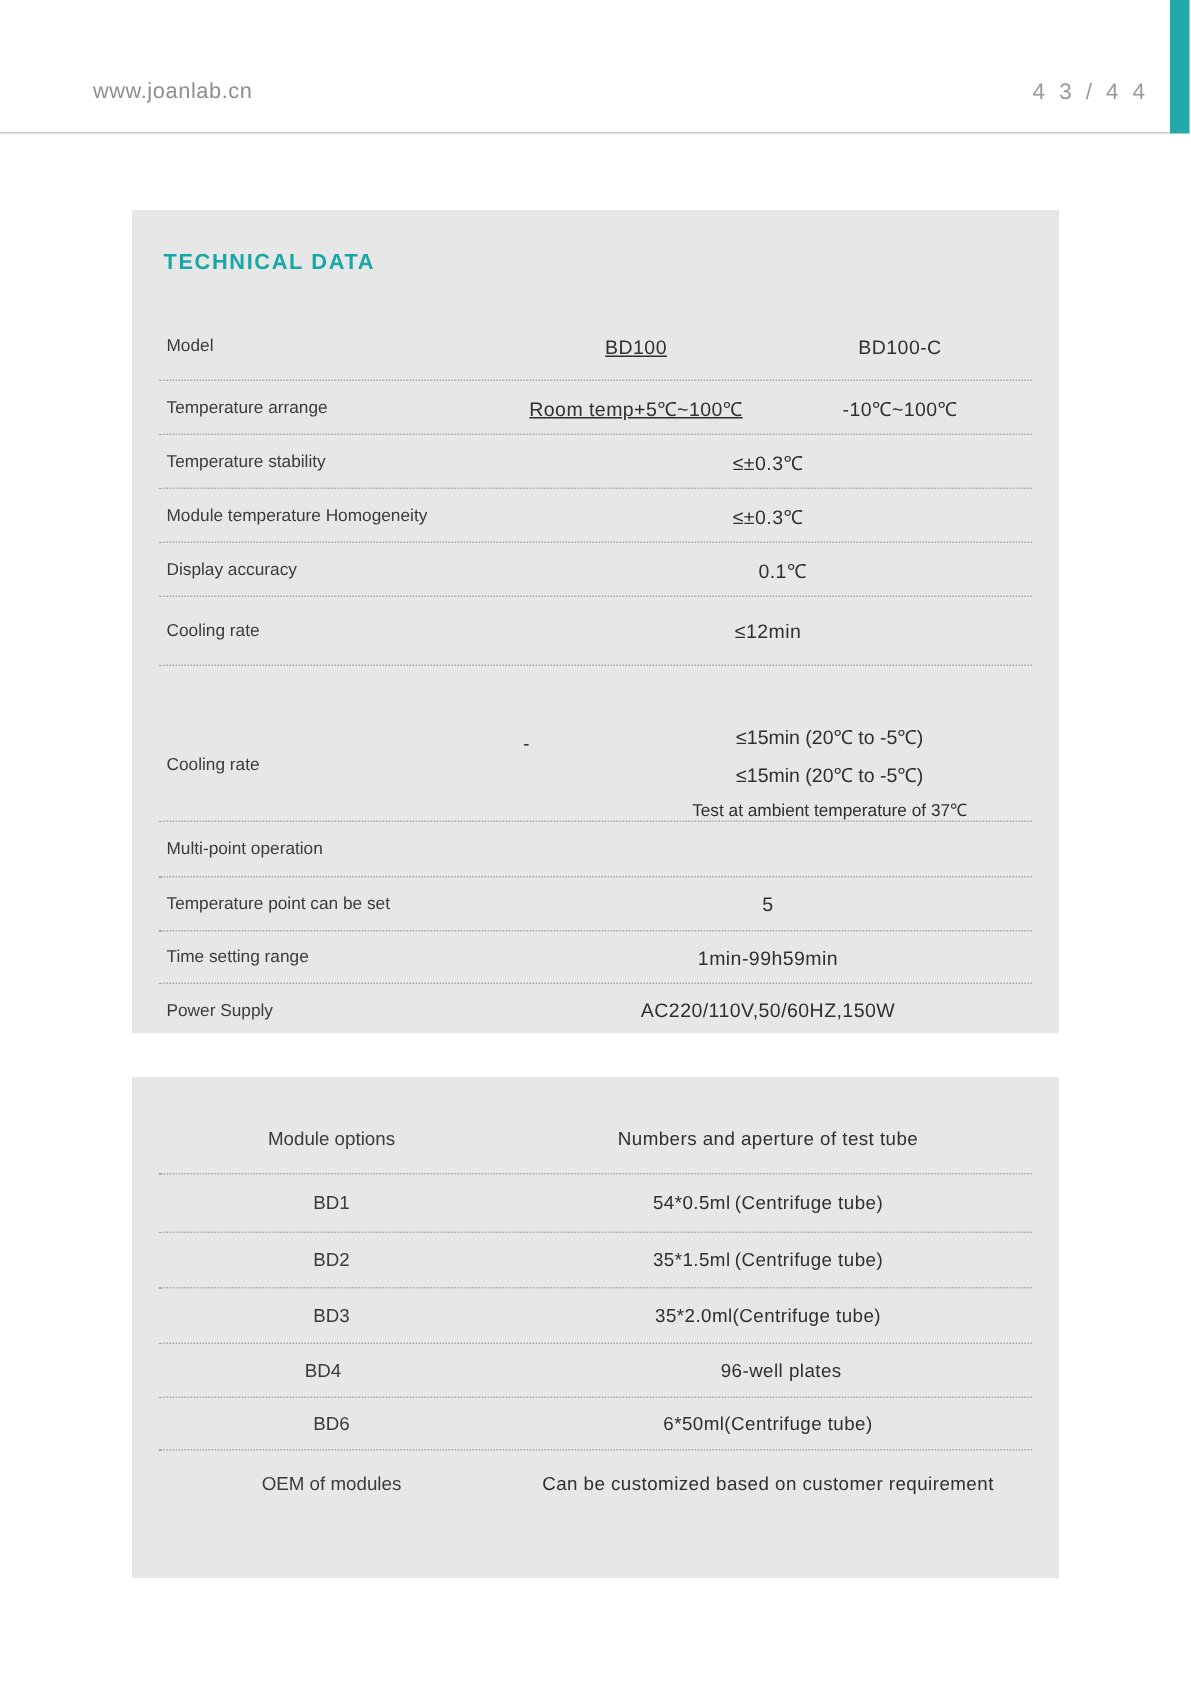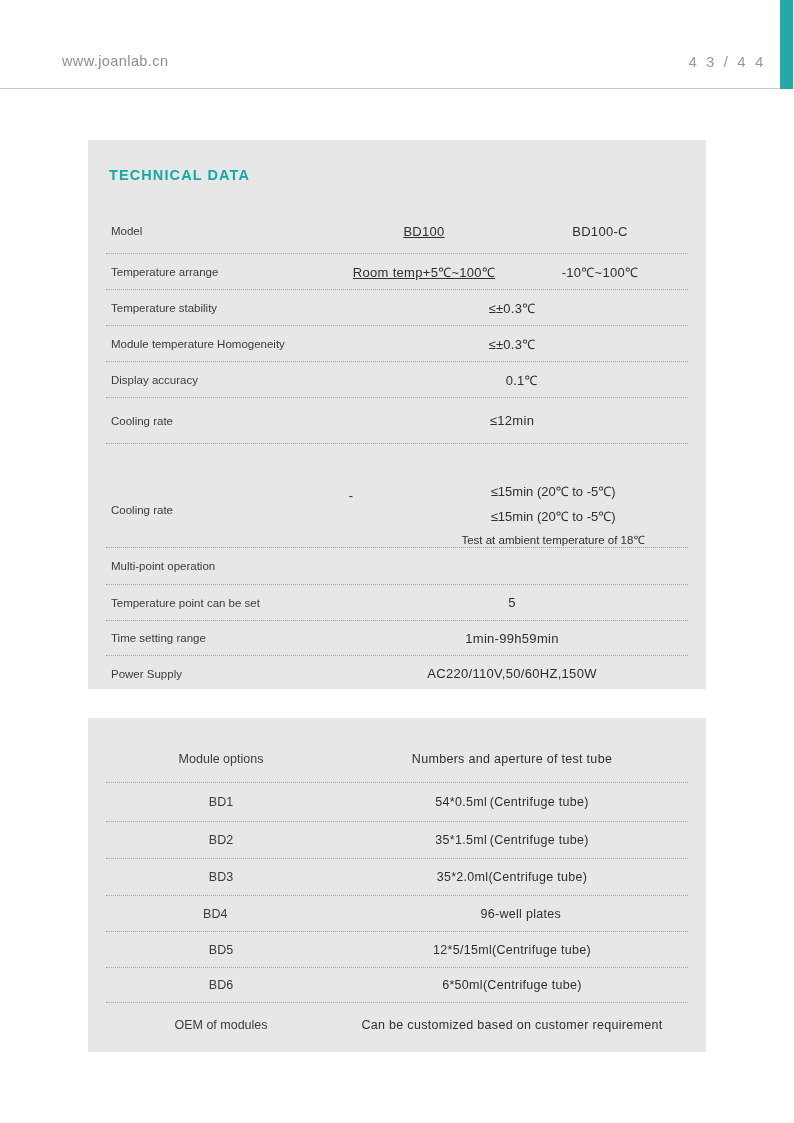--- a/index.html
+++ b/index.html
@@ -214,21 +214,21 @@
 
     <div class="row divider" style="height:104px;">
       <div class="cooling-label-wrap">
         <div class="cell-label" style="width:auto;padding-left:0;margin-top:29px;">Cooling rate</div>
       </div>
       <div class="cooling-dash">-</div>
       <div class="cooling-right">
         <div class="cooling-stack">
           <div class="line">≤15min (20℃ to -5℃)</div>
           <div class="line">≤15min (20℃ to -5℃)</div>
-          <div class="line note">Test at ambient temperature of 18℃</div>
+          <div class="line note">Test at ambient temperature of 37℃</div>
         </div>
       </div>
     </div>
 
     <div class="row divider" style="height:37px;">
       <div class="cell-label">Multi-point operation</div>
     </div>
 
     <div class="row divider" style="height:36px;">
       <div class="cell-label">Temperature point can be set</div>
@@ -269,24 +269,20 @@
     <div class="row divider" style="height:37px;">
       <div class="cell-label">BD3</div>
       <div class="cell-value col-span">35*2.0ml(Centrifuge tube)</div>
     </div>
 
     <div class="row divider" style="height:36px;gap:29px;">
       <div class="cell-label">BD4</div>
       <div class="cell-value col-span">96-well plates</div>
     </div>
 
-    <div class="row divider" style="height:36px;">
-      <div class="cell-label">BD5</div>
-      <div class="cell-value col-span">12*5/15ml(Centrifuge tube)</div>
-    </div>
 
     <div class="row divider" style="height:35px;">
       <div class="cell-label">BD6</div>
       <div class="cell-value col-span">6*50ml(Centrifuge tube)</div>
     </div>
 
     <div class="row divider" style="height:45px;">
       <div class="cell-label">OEM of modules</div>
       <div class="cell-value col-span">Can be customized based on customer requirement</div>
     </div>

